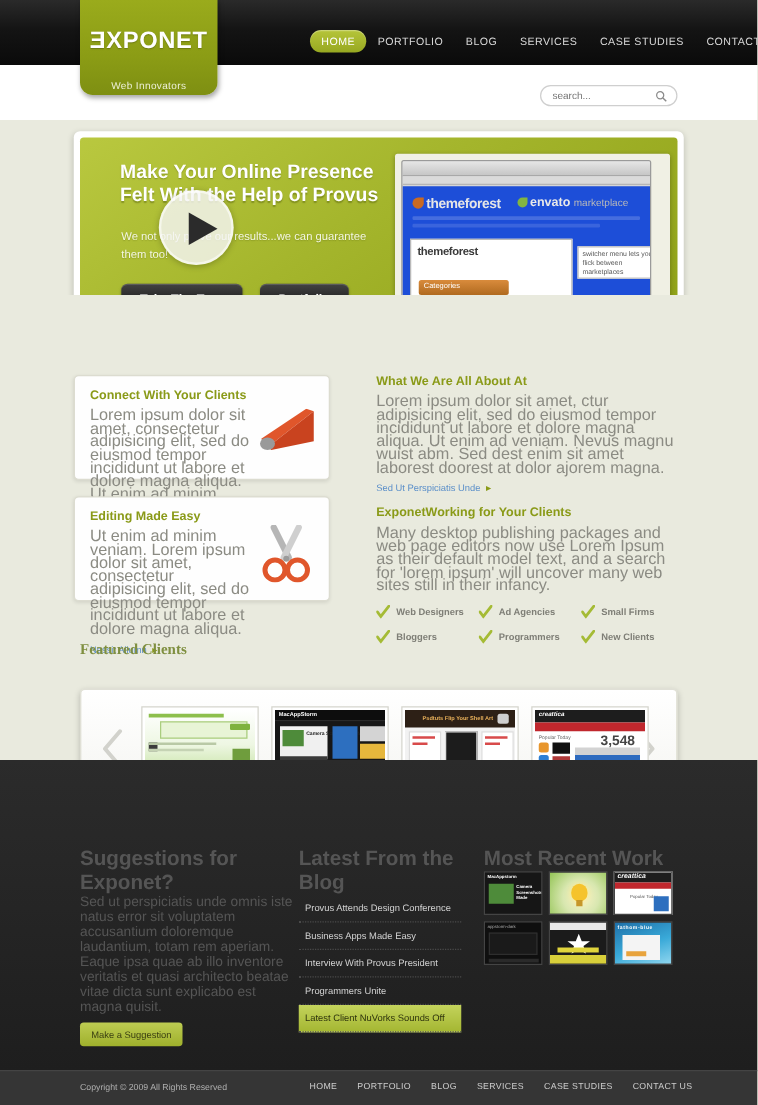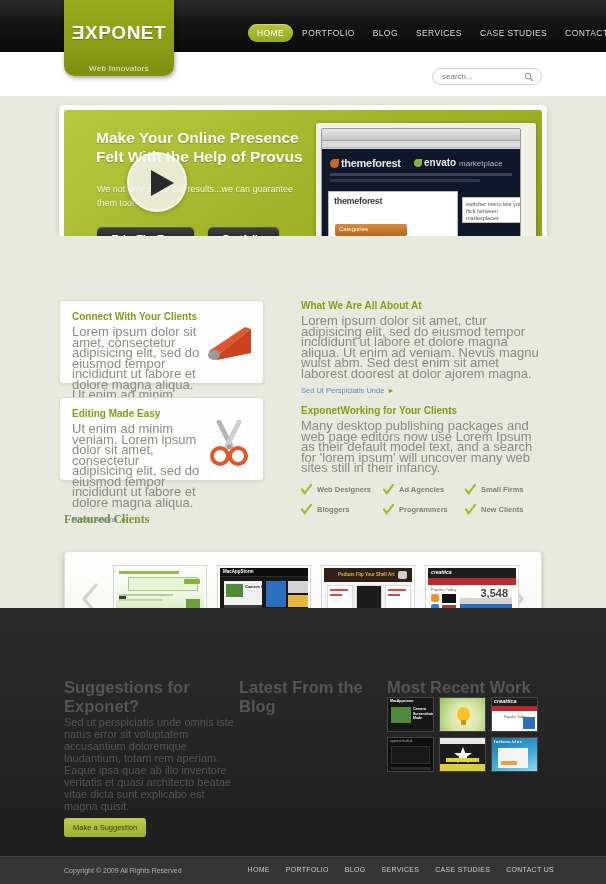--- a/index.html
+++ b/index.html
@@ -86,21 +86,21 @@
     position:absolute; left:252px; top:13px; width:220px; height:140px;
     background:#f0f0e4; border-radius:2px; box-shadow:0 1px 4px rgba(0,0,0,.3);
     overflow:hidden;
   }
   .browser {
     position:absolute; left:5px; top:5px; width:200px; height:130px;
     background:#d6d6d6; border:1px solid #9a9a9a; border-radius:2px; overflow:hidden;
   }
   .browser-bar { height:12px; background:linear-gradient(180deg,#e6e6e6,#c6c6c6); border-bottom:1px solid #a8a8a8; }
   .browser-bar2 { height:7px; background:#dadada; border-bottom:1px solid #b5b5b5; }
-  .browser-body { position:absolute; left:0; top:20px; right:0; bottom:0; background:#0f172a; }
+  .browser-body { position:absolute; left:0; top:20px; right:0; bottom:0; background:#1d4ed8; }
   .tf-logo { position:absolute; left:8px; top:8px; font-size:11px; font-weight:bold; color:#e6e6e6; letter-spacing:-.3px; }
   .tf-leaf { display:inline-block; width:9px; height:9px; background:#c96a22; border-radius:50% 0 50% 50%; margin-right:2px; vertical-align:-1px; }
   .env-logo { position:absolute; left:92px; top:8px; font-size:10px; font-weight:bold; color:#e9e9e9; }
   .env-leaf { display:inline-block; width:8px; height:8px; background:#82b541; border-radius:50% 0 50% 50%; margin-right:2px; vertical-align:-1px; }
   .env-sub { font-weight:normal; color:#b9b9b9; font-size:8px; }
   .tf-line { position:absolute; left:8px; top:24px; right:8px; height:3px; background:rgba(255,255,255,.18); border-radius:1px; }
   .tf-line2 { position:absolute; left:8px; top:30px; right:40px; height:3px; background:rgba(255,255,255,.13); border-radius:1px; }
   .popcard { position:absolute; left:6px; top:42px; width:130px; height:52px; background:#fff; border:1px solid #b9b9b9; }
   .popcard-hd { font-size:9px; font-weight:bold; color:#3a3a3a; padding:4px 5px 0; letter-spacing:-.3px; }
   .cat-btn { position:absolute; left:6px; bottom:6px; width:72px; height:12px; background:linear-gradient(180deg,#d98b3c,#b06a1f); border-radius:2px; font-size:6px; color:#fff; padding:2px 4px; }
@@ -499,20 +499,27 @@
 
     <div class="dcol-a">
       <h2><span>Suggestions for </span><span class="muted">Exponet</span><span>?</span></h2>
       <p>Sed ut perspiciatis unde omnis iste natus error sit voluptatem accusantium doloremque laudantium, totam rem aperiam.</p>
       <p>Eaque ipsa quae ab illo inventore veritatis et quasi architecto beatae vitae dicta sunt explicabo est magna quisit.</p>
       <div class="suggest-btn">Make a Suggestion</div>
     </div>
 
     <div class="dcol-b">
       <h2><span>Latest From the </span><span class="muted">Blog</span></h2>
+      <ul class="blog-list">
+        <li>Provus Attends Design Conference</li>
+        <li>Business Apps Made Easy</li>
+        <li>Interview With Provus President</li>
+        <li>Programmers Unite</li>
+        <li class="hl">Latest Client NuVorks Sounds Off</li>
+      </ul>
     </div>
 
     <div class="dcol-c">
       <h2><span>Most Recent </span><span class="muted">Work</span></h2>
       <div class="work-grid">
         <div class="work-item w1">
           <div class="t">MacAppstorm</div>
           <div class="im"></div>
           <div class="tx">Camera Screenshots Made</div>
         </div>

